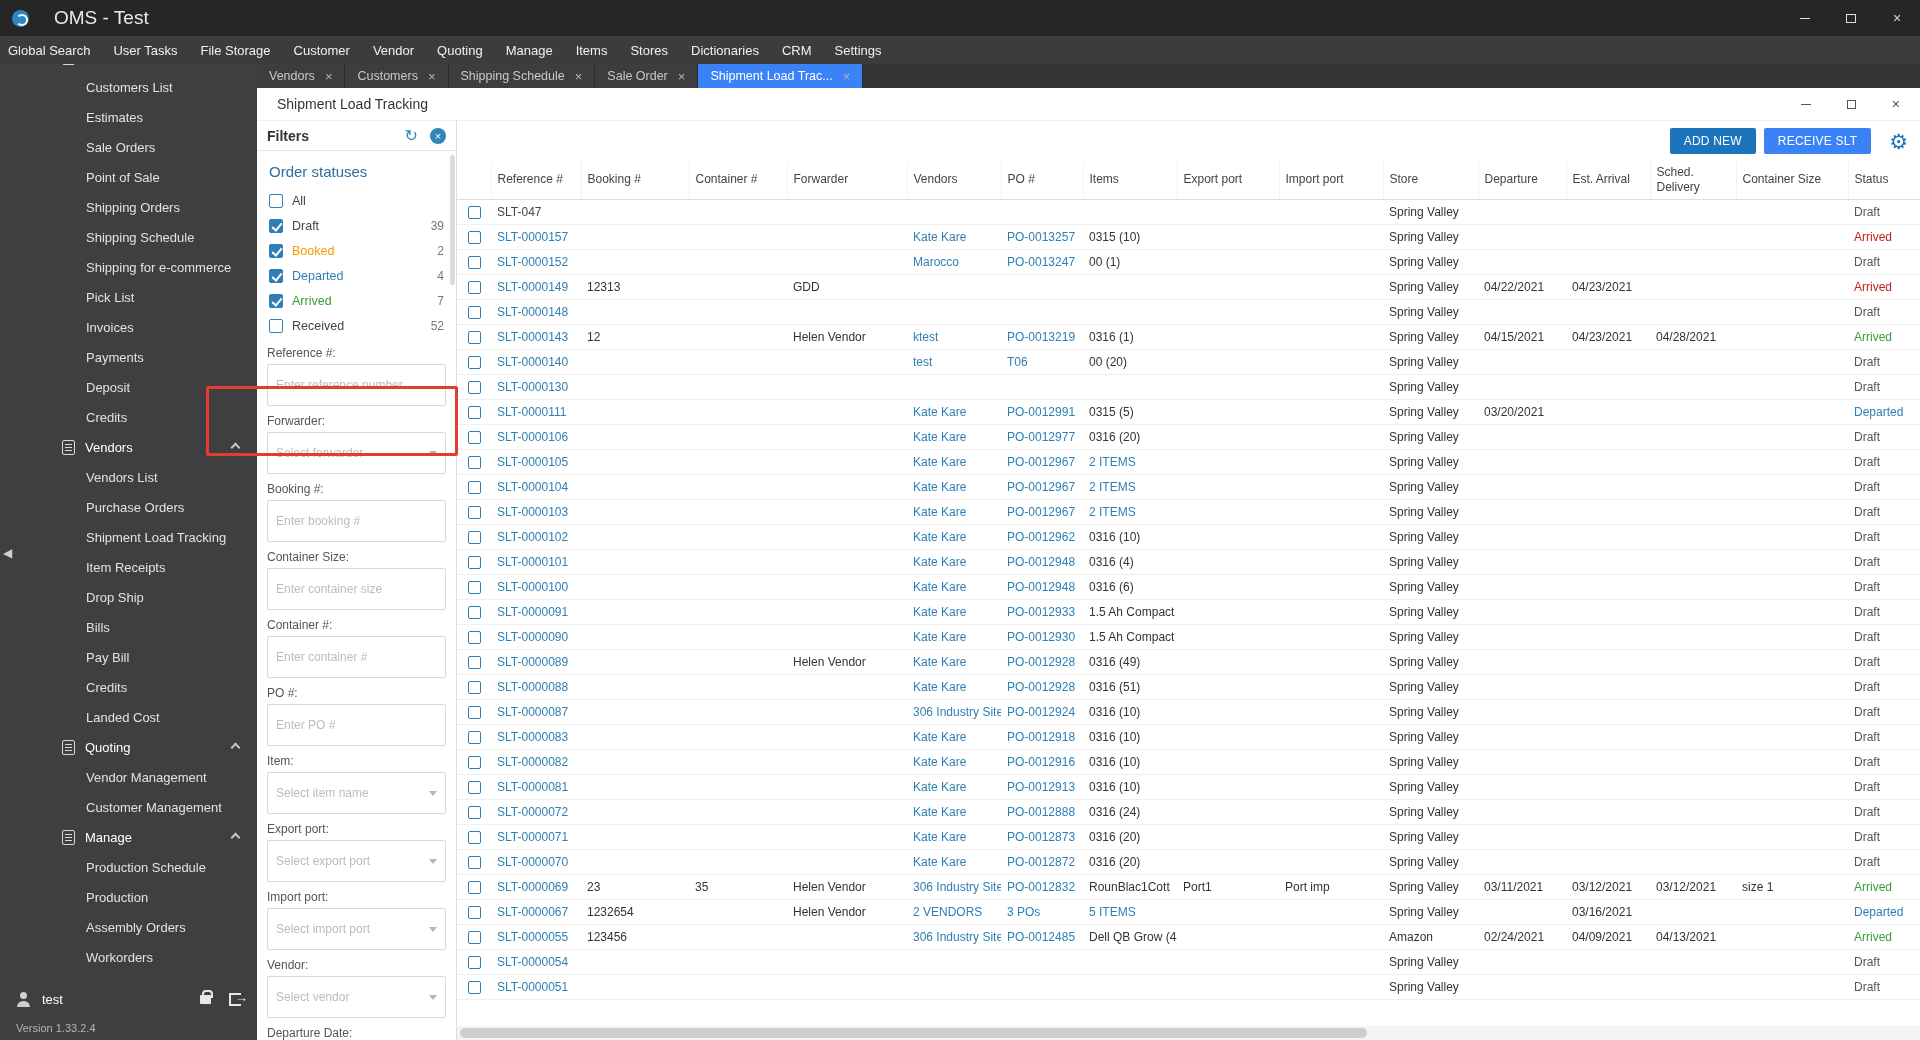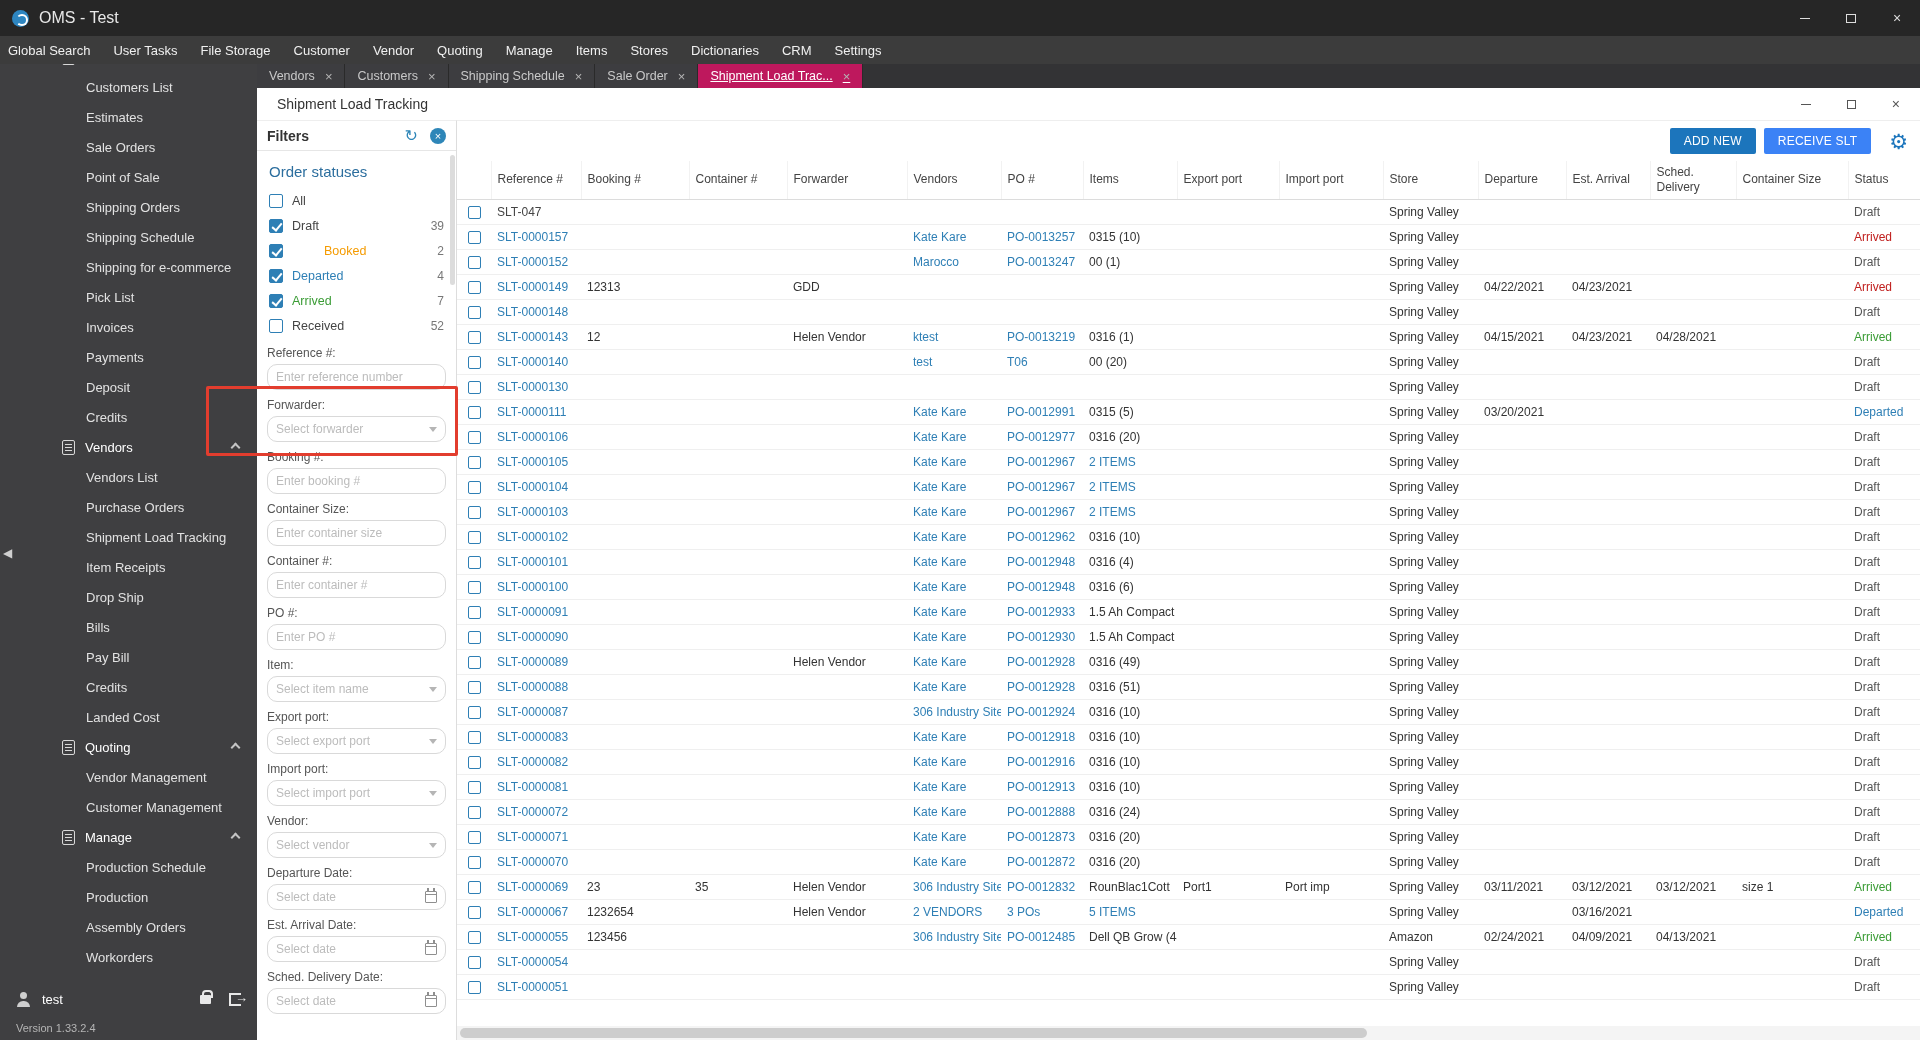--- a/index.html
+++ b/index.html
@@ -6,21 +6,21 @@
   html,body { width:1920px; height:1040px; overflow:hidden; background:#222;
     font-family:"Liberation Sans", sans-serif; }
   .app { position:relative; width:1920px; height:1040px; background:#fff; overflow:hidden; }
 
   
   .titlebar { position:absolute; left:0; top:0; right:0; height:36px; background:#262626;
     display:flex; align-items:center; color:#e8e8e8; }
   .logo { width:17px; height:17px; border-radius:50%; background:#2e86c1; margin-left:12px; position:relative; }
   .logo::after { content:""; position:absolute; left:4px; top:4px; width:8px; height:8px;
     border-radius:50%; border:2px solid #fff; border-left-color:transparent; }
-  .title-text { margin-left:10px; font-size:16px; }
+  .title-text { margin-left:25px; font-size:19px; }
   .win-controls { margin-left:auto; display:flex; height:100%; }
   .win-btn { width:46px; display:flex; align-items:center; justify-content:center; color:#ddd; font-size:14px; cursor:pointer; }
   .glyph-min { width:10px; height:1px; background:#ddd; display:inline-block; }
   .glyph-max { width:10px; height:9px; border:1px solid #ddd; display:inline-block; }
 
   
   .menubar { position:absolute; left:0; top:36px; right:0; height:28px; background:#3c3c3c;
     display:flex; align-items:center; padding-left:8px; gap:23px; }
   .menu-item { color:#f0f0f0; font-size:13px; white-space:nowrap; cursor:pointer; }
 
@@ -51,21 +51,21 @@
   .exit { width:12px; height:13px; border:2px solid #e8e8e8; border-right:none; position:relative; cursor:pointer; }
   .exit::after { content:"\2192"; position:absolute; right:-7px; top:-5px; color:#e8e8e8; font-size:13px; }
   .side-version { position:absolute; left:16px; bottom:6px; font-size:11px; color:#b5b5b5; }
   .collapse-arrow { position:absolute; left:3px; top:546px; color:#cfcfcf; font-size:12px; cursor:pointer; z-index:5; }
 
   
   .workspace { position:absolute; left:257px; top:64px; right:0; bottom:0; background:#333335; }
   .tabbar { height:24px; display:flex; align-items:stretch; background:#333335; }
   .tab { display:flex; align-items:center; gap:10px; padding:0 12px; font-size:12.5px; color:#c9c9c9;
     background:#3d3d40; border-right:1px solid #2a2a2a; cursor:pointer; white-space:nowrap; }
-  .tab.active { background:#be185d; color:#fff;text-decoration:underline; }
+  .tab.active { background:#3b82f6; color:#fff; }
   .tab-close { color:#b5b5b5; font-size:13px; cursor:pointer; }
   .tab-close::after { content:"\00d7"; }
 
   
   .inner { position:absolute; left:0; right:0; top:24px; bottom:0; background:#fff; }
   .panel-head { height:32px; display:flex; align-items:center; padding-left:20px; }
   .panel-title { font-size:14px; color:#333; }
   .panel-controls { margin-left:auto; display:flex; gap:36px; margin-right:20px; align-items:center; }
   .p-btn { color:#555; font-size:14px; cursor:pointer; display:flex; align-items:center; }
   .pg-min { width:10px; height:1px; background:#555; display:inline-block; }
@@ -81,25 +81,25 @@
     display:flex; align-items:center; justify-content:center; cursor:pointer; }
   .f-scrollbar { position:absolute; right:1px; top:34px; width:5px; height:130px; background:#dcdcdc; border-radius:3px; }
   .f-section-title { color:#2c6e9e; font-size:15px; margin:12px 12px 8px; }
   .status-row { display:flex; align-items:center; height:25px; padding:0 12px; font-size:12.5px; color:#444; cursor:pointer; }
   .fcb { width:14px; height:14px; border:1px solid #2e7fb5; border-radius:2px; margin-right:9px;
     background:#fff; position:relative; flex:none; }
   .fcb.checked { background:#2e7fb5; }
   .fcb.checked::after { content:""; position:absolute; left:4px; top:1px; width:4px; height:8px;
     border-right:2px solid #fff; border-bottom:2px solid #fff; transform:rotate(40deg); }
   .status-label { flex:1; }
-  .fc-orange { color:#f59b00;margin-left:32px; } .fc-blue { color:#2e7fb5; } .fc-green { color:#3a9c35; }
+  .fc-orange { color:#f59b00; } .fc-blue { color:#2e7fb5; } .fc-green { color:#3a9c35; }
   .status-count { color:#777; font-size:12px; }
   .f-field { margin:8px 10px 0; }
   .f-label { font-size:12px; color:#555; margin-bottom:4px; }
-  .f-control { height:26px; border:1px solid #d9d9d9; border-radius:10px; display:flex; align-items:center;
+  .f-control { height:42px; border:1px solid #d9d9d9; border-radius:2px; display:flex; align-items:center;
     padding:0 8px; background:#fff; cursor:text; }
   .f-ph { flex:1; color:#bcbcbc; font-size:12px; white-space:nowrap; overflow:hidden; }
   .f-icon { flex:none; }
   .f-icon.caret { width:0; height:0; border-left:4px solid transparent; border-right:4px solid transparent;
     border-top:5px solid #b5b5b5; }
   .f-icon.calendar { width:12px; height:12px; border:1px solid #8f8f8f; border-radius:1px; position:relative; }
   .f-icon.calendar::before { content:""; position:absolute; top:-4px; left:1px; width:2px; height:3px;
     background:#8f8f8f; box-shadow:6px 0 0 #8f8f8f; }
   .f-icon.calendar::after { content:""; position:absolute; top:2px; left:0; right:0; height:1px; background:#8f8f8f; }
 

